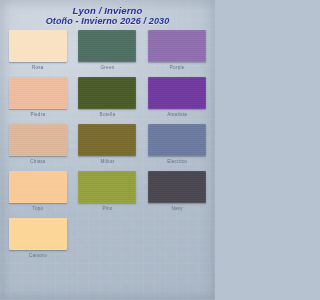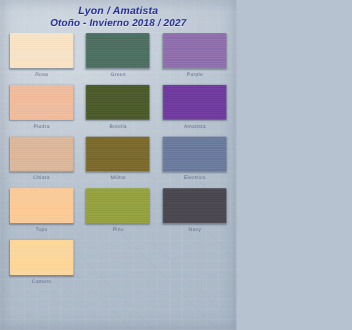--- a/index.html
+++ b/index.html
@@ -116,22 +116,22 @@
   }
 </style>
 </head>
 <body style="background-color: rgb(182, 194, 207);">
 
 <div id="color-card">
 
   <div id="paper-texture"></div>
 
   <div id="card-header">
-    <span id="title-brand" class="title-line" style="color: rgb(35, 48, 154);">Lyon / Amatista</span>
-    <span id="title-season" class="title-line" style="color: rgb(35, 48, 154);">Otoño - Invierno 2018 / 2027</span>
+    <span id="title-brand" class="title-line" style="color: rgb(35, 48, 154);">Lyon / Invierno</span>
+    <span id="title-season" class="title-line" style="color: rgb(35, 48, 154);">Otoño - Invierno 2026 / 2030</span>
   </div>
 
   <div id="swatch-grid">
       <div class="swatch-cell">
         <div class="swatch-chip" style="background-color: rgb(247, 226, 196);"></div>
         <div class="swatch-label">Rosa</div>
       </div>
       <div class="swatch-cell">
         <div class="swatch-chip" style="background-color: rgb(77, 111, 98);"></div>
         <div class="swatch-label">Green</div>

